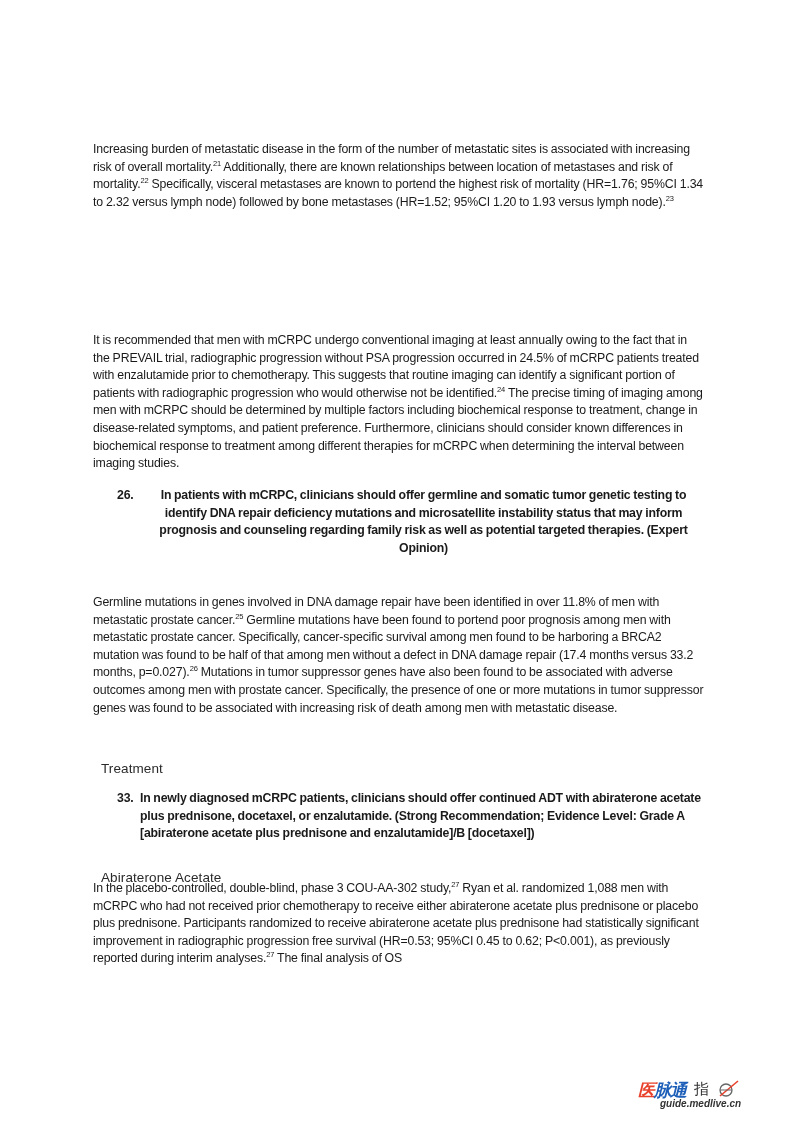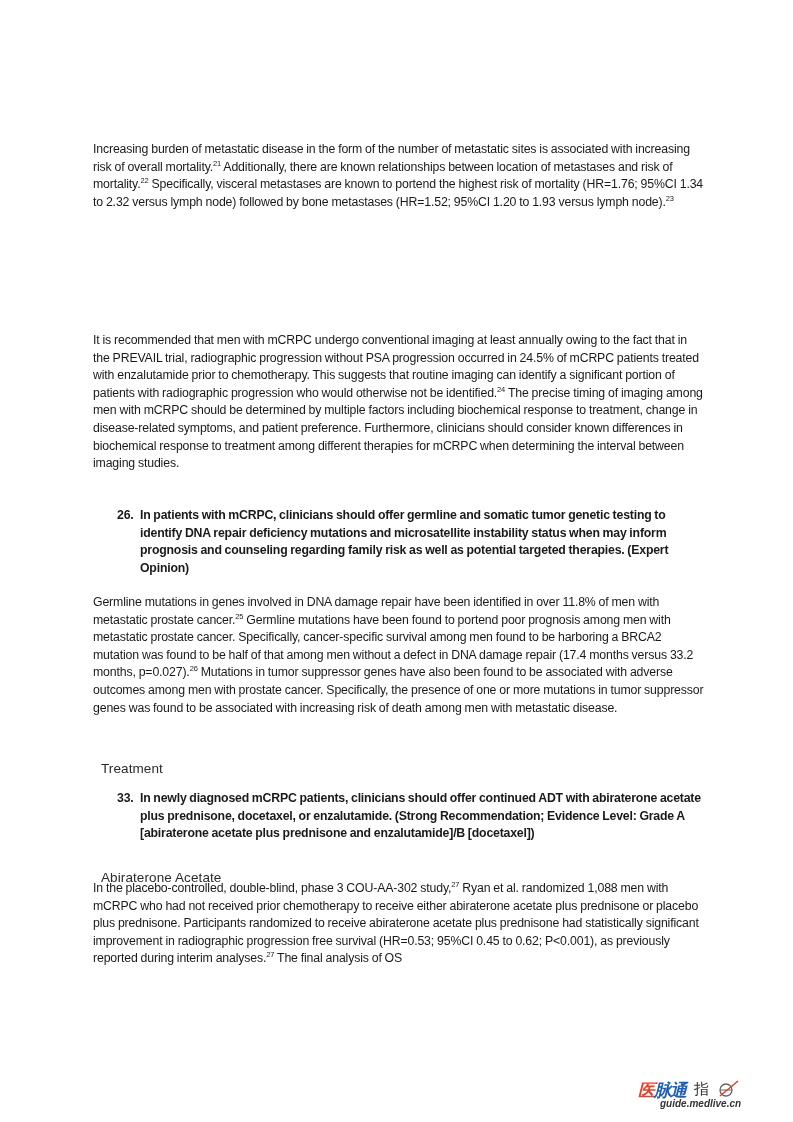--- a/index.html
+++ b/index.html
@@ -25,23 +25,23 @@
 </head>
 <body>
 
 <div class="page">
 
   <p class="para" style="top:141px;">Increasing burden of metastatic disease in the form of the number of metastatic sites is associated with increasing risk of overall mortality.<sup>21</sup> Additionally, there are known relationships between location of metastases and risk of mortality.<sup>22</sup> Specifically, visceral metastases are known to portend the highest risk of mortality (HR=1.76; 95%CI 1.34 to 2.32 versus lymph node) followed by bone metastases (HR=1.52; 95%CI 1.20 to 1.93 versus lymph node).<sup>23</sup></p>
 
 
   <p class="para" style="top:332px;">It is recommended that men with mCRPC undergo conventional imaging at least annually owing to the fact that in the PREVAIL trial, radiographic progression without PSA progression occurred in 24.5% of mCRPC patients treated with enzalutamide prior to chemotherapy. This suggests that routine imaging can identify a significant portion of patients with radiographic progression who would otherwise not be identified.<sup>24</sup> The precise timing of imaging among men with mCRPC should be determined by multiple factors including biochemical response to treatment, change in disease-related symptoms, and patient preference. Furthermore, clinicians should consider known differences in biochemical response to treatment among different therapies for mCRPC when determining the interval between imaging studies.</p>
 
-  <div class="rec" style="top:507px;">
+  <div class="rec" style="top:487px;text-align:center;">
     <span class="num">26.</span>
-    <span class="body">In patients with mCRPC, clinicians should offer germline and somatic tumor genetic testing to identify DNA repair deficiency mutations and microsatellite instability status when may inform prognosis and counseling regarding family risk as well as potential targeted therapies. (Expert Opinion)</span>
+    <span class="body">In patients with mCRPC, clinicians should offer germline and somatic tumor genetic testing to identify DNA repair deficiency mutations and microsatellite instability status that may inform prognosis and counseling regarding family risk as well as potential targeted therapies. (Expert Opinion)</span>
   </div>
 
   <p class="para" style="top:594px;">Germline mutations in genes involved in DNA damage repair have been identified in over 11.8% of men with metastatic prostate cancer.<sup>25</sup> Germline mutations have been found to portend poor prognosis among men with metastatic prostate cancer. Specifically, cancer-specific survival among men found to be harboring a BRCA2 mutation was found to be half of that among men without a defect in DNA damage repair (17.4 months versus 33.2 months, p=0.027).<sup>26</sup> Mutations in tumor suppressor genes have also been found to be associated with adverse outcomes among men with prostate cancer. Specifically, the presence of one or more mutations in tumor suppressor genes was found to be associated with increasing risk of death among men with metastatic disease.</p>
 
   <h2 class="heading" style="top:753px;">Treatment</h2>
 
   <div class="rec" style="top:790px;">
     <span class="num">33.</span>
     <span class="body">In newly diagnosed mCRPC patients, clinicians should offer continued ADT with abiraterone acetate plus prednisone, docetaxel, or enzalutamide. (Strong Recommendation; Evidence Level: Grade A [abiraterone acetate plus prednisone and enzalutamide]/B [docetaxel])</span>
   </div>

